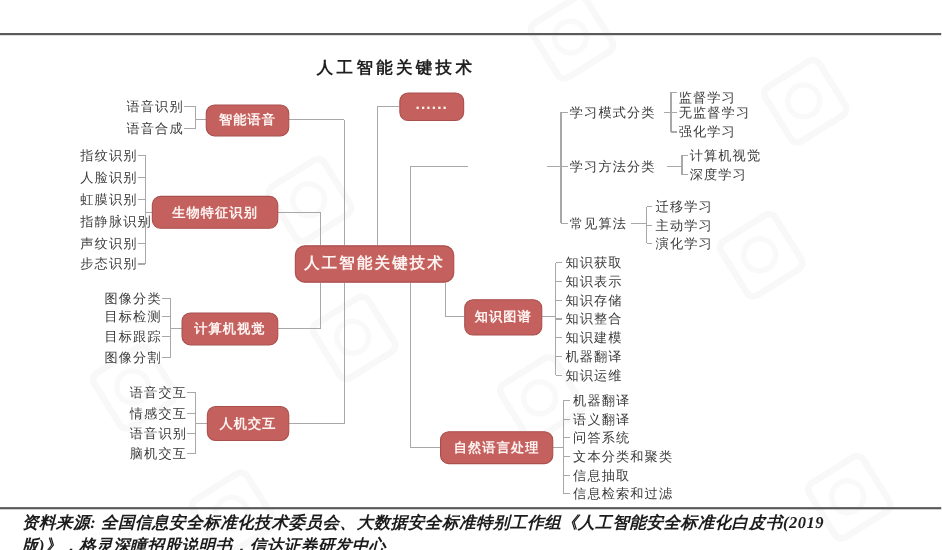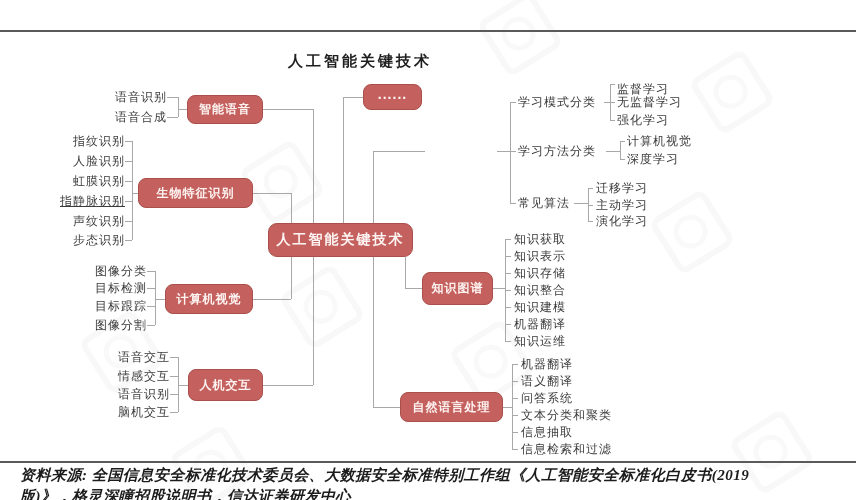--- a/index.html
+++ b/index.html
@@ -114,21 +114,21 @@
     </div>
   <div class="node" style="left:422px;top:272px;width:71px;height:33px;">知识图谱</div>
   <div class="node" style="left:400px;top:392px;width:103px;height:30px;">自然语言处理</div>
 
   <div class="leaf ra" style="left:77px;top:90px;">语音识别</div>
   <div class="leaf ra" style="left:77px;top:110px;">语音合成</div>
 
   <div class="leaf ra" style="left:35px;top:134px;">指纹识别</div>
   <div class="leaf ra" style="left:35px;top:154px;">人脸识别</div>
   <div class="leaf ra" style="left:35px;top:174px;">虹膜识别</div>
-  <div class="leaf ra" style="left:35px;top:194px;text-decoration:underline;">指静脉识别</div>
+  <div class="leaf ra" style="left:48px;top:194px;">指静脉识别</div>
   <div class="leaf ra" style="left:35px;top:214px;">声纹识别</div>
   <div class="leaf ra" style="left:35px;top:233px;">步态识别</div>
 
   <div class="leaf ra" style="left:57px;top:264px;">图像分类</div>
   <div class="leaf ra" style="left:57px;top:281px;">目标检测</div>
   <div class="leaf ra" style="left:57px;top:299px;">目标跟踪</div>
   <div class="leaf ra" style="left:57px;top:318px;">图像分割</div>
 
   <div class="leaf ra" style="left:80px;top:350px;">语音交互</div>
   <div class="leaf ra" style="left:80px;top:369px;text-align:right;">情感交互</div>

